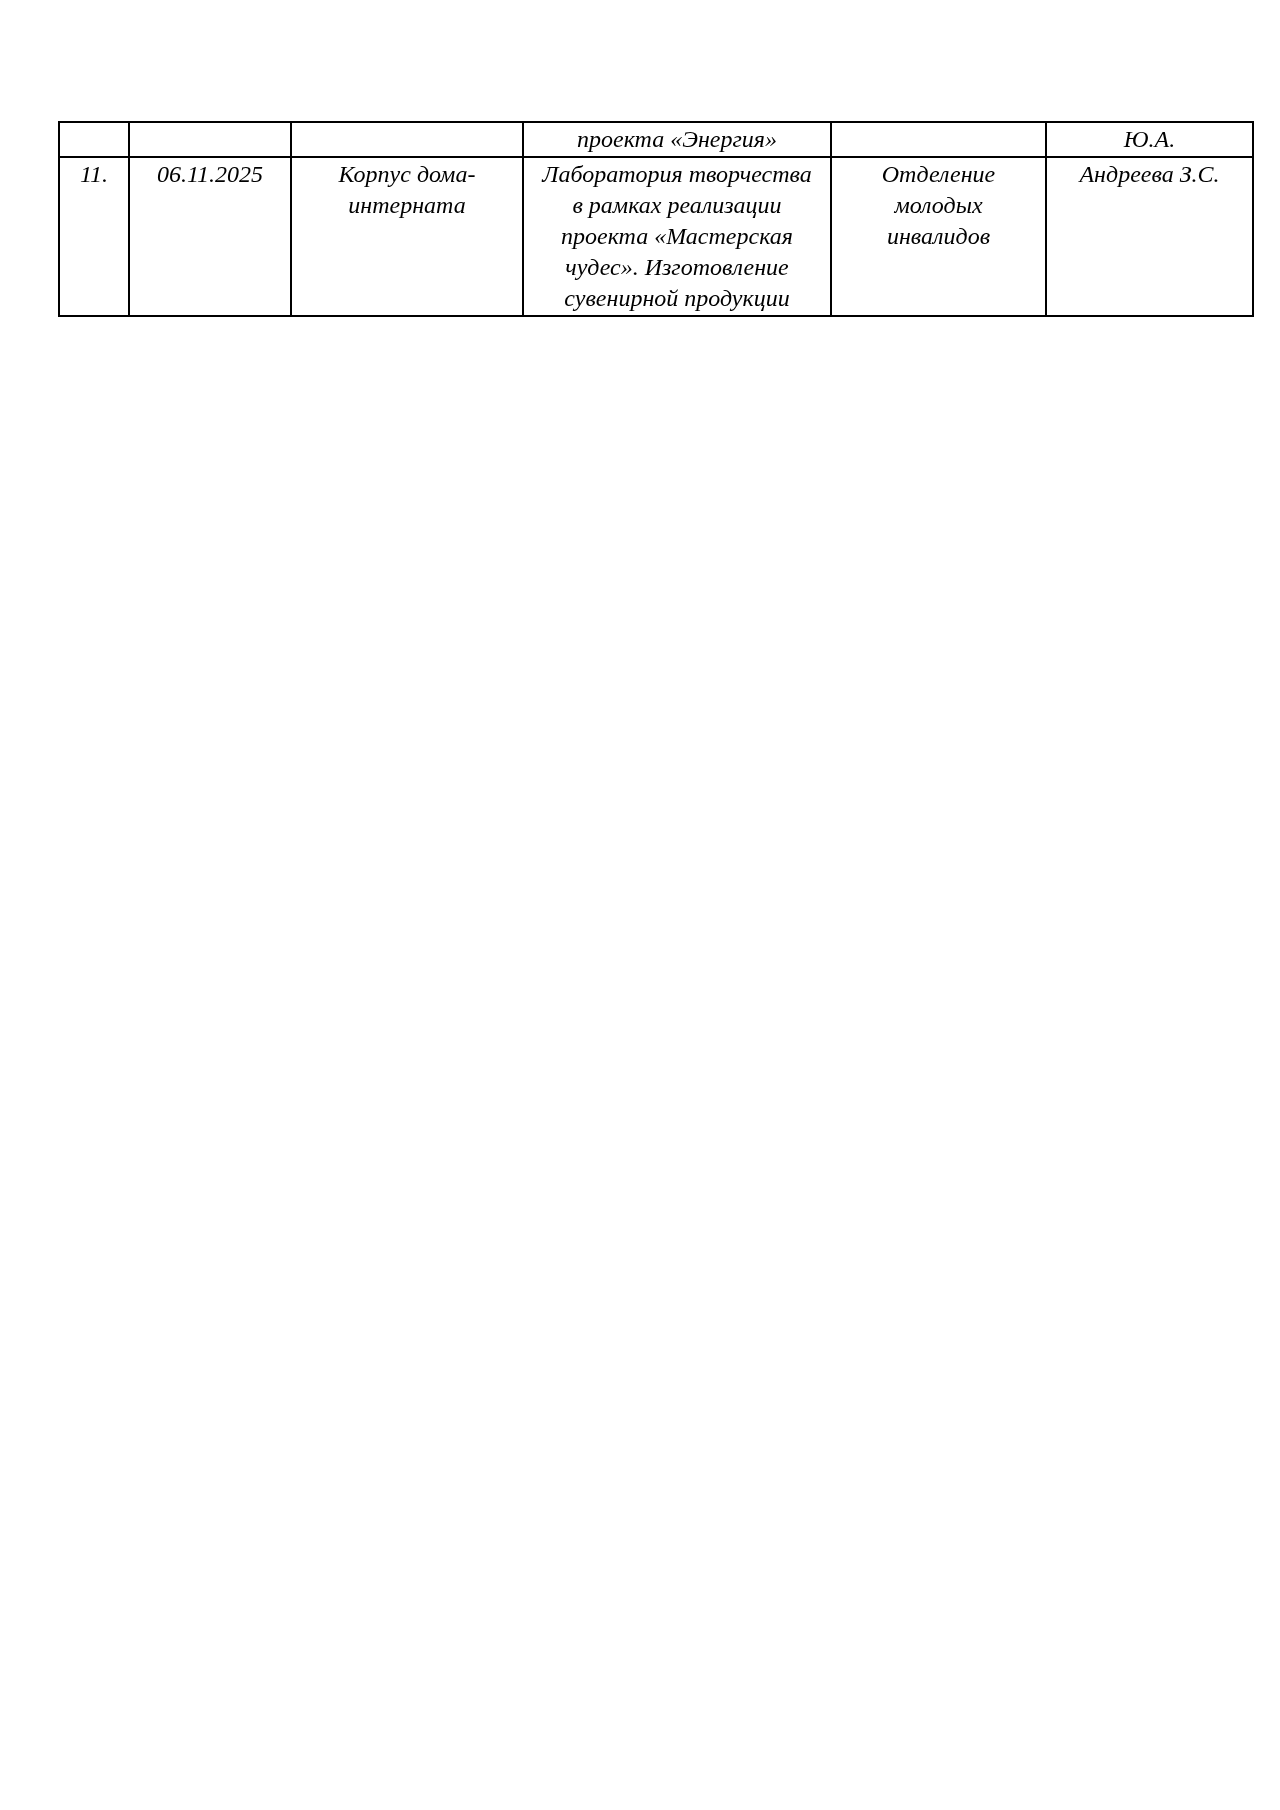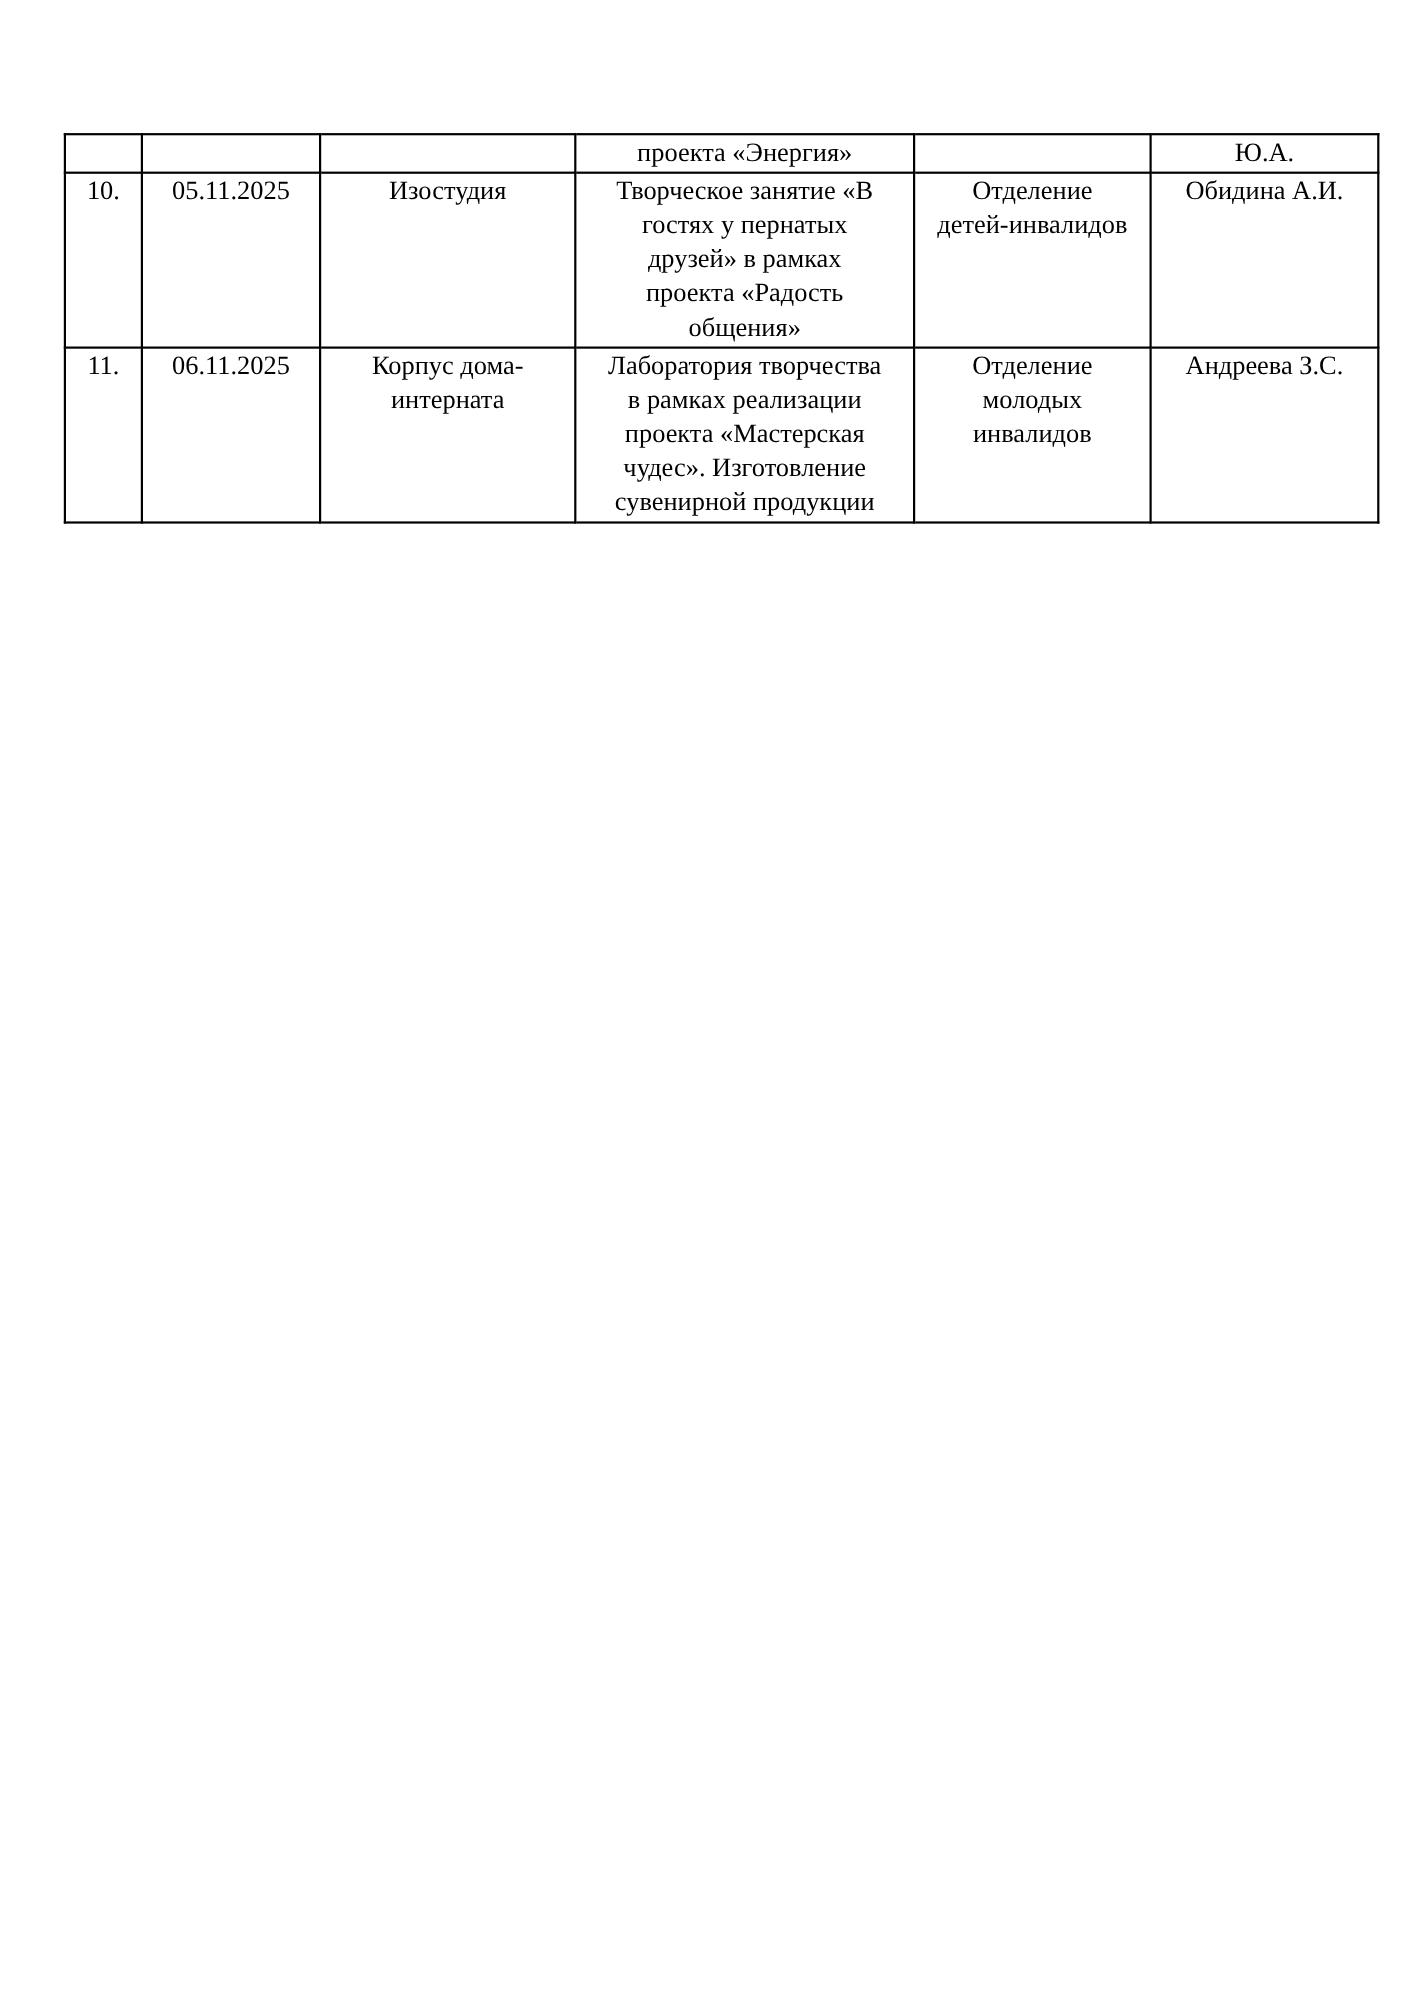--- a/index.html
+++ b/index.html
@@ -1,15 +1,15 @@
 <!DOCTYPE html>
 <html><head>
 <meta charset="utf-8">
 <style>
-  * { margin: 0; padding: 0; box-sizing: border-box; }
+  * { margin: 0; padding: 0; box-sizing: border-box; font-style: italic; }
   html, body {
     width: 1280px;
     height: 1810px;
     background: #ffffff;
     font-family: "Liberation Serif", serif;
     color: #000000;
     position: relative;
   }
   table.schedule {
     position: absolute;
@@ -52,33 +52,20 @@
   <tbody>
     <tr class="cont-row">
       <td></td>
       <td></td>
       <td></td>
       <td>проекта «Энергия»</td>
       <td></td>
       <td>Ю.А.</td>
     </tr>
     <tr>
-      <td>10.</td>
-      <td>05.11.2025</td>
-      <td>Изостудия</td>
-      <td>Творческое занятие «В
-гостях у пернатых
-друзей» в рамках
-проекта «Радость
-общения»</td>
-      <td>Отделение
-детей-инвалидов</td>
-      <td>Обидина А.И.</td>
-    </tr>
-    <tr>
       <td>11.</td>
       <td>06.11.2025</td>
       <td>Корпус дома-
 интерната</td>
       <td>Лаборатория творчества
 в рамках реализации
 проекта «Мастерская
 чудес». Изготовление
 сувенирной продукции</td>
       <td>Отделение

